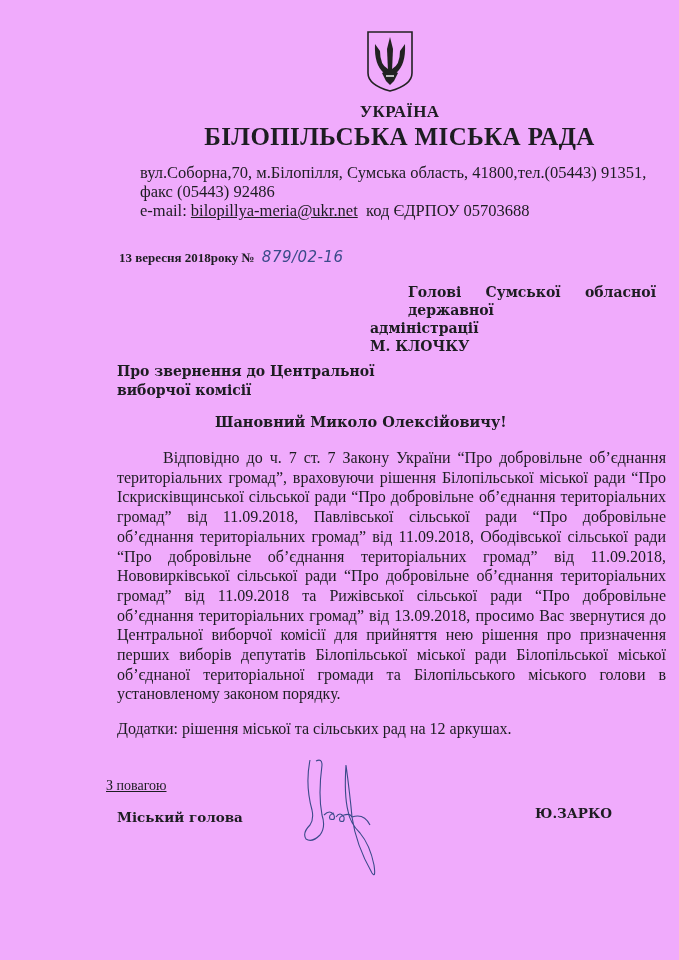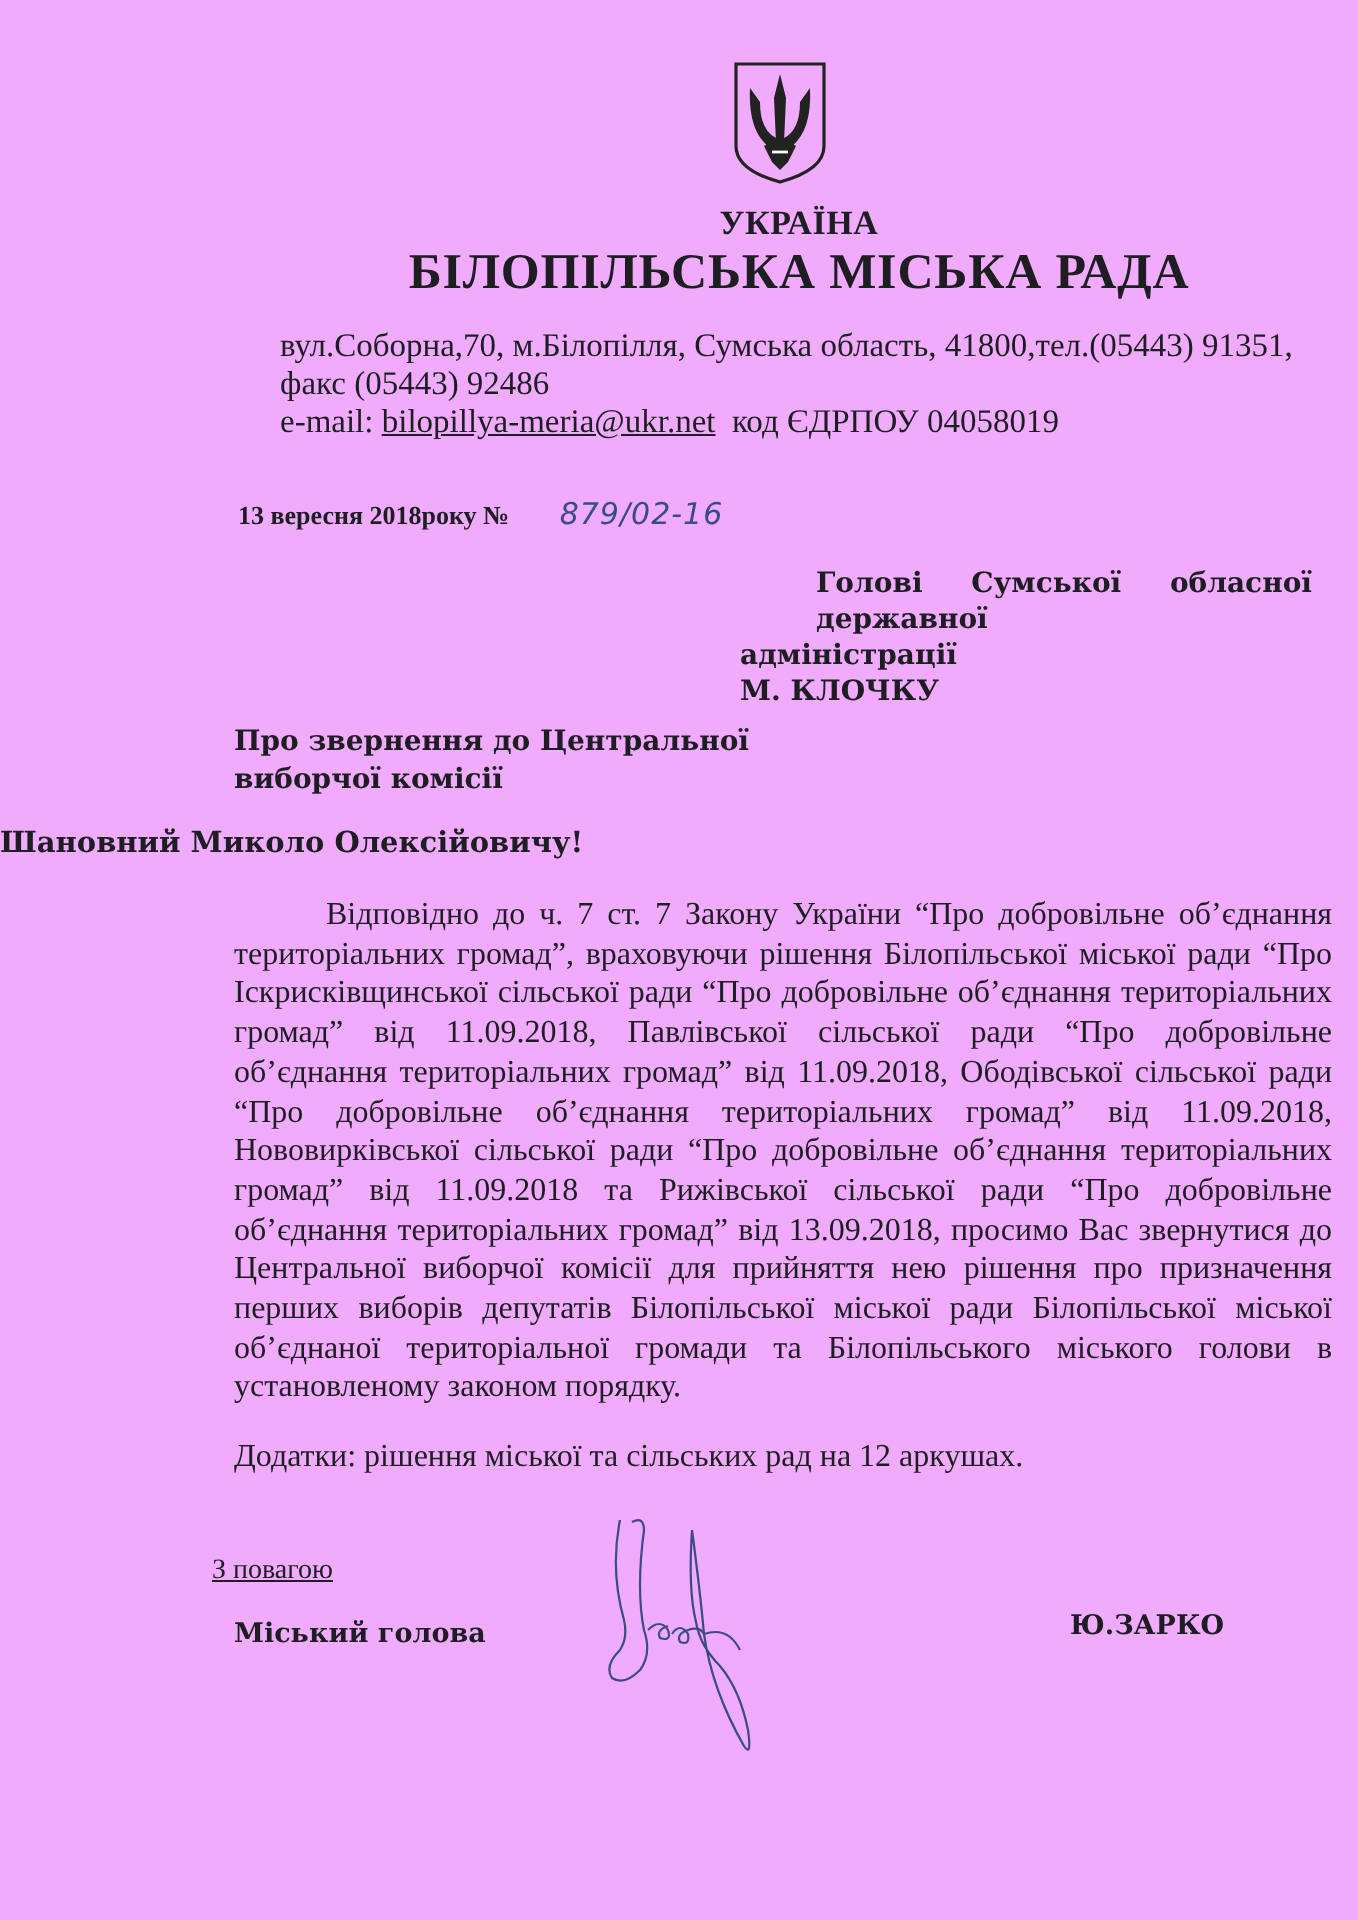--- a/index.html
+++ b/index.html
@@ -31,34 +31,34 @@
     position: absolute; left: 140px; width: 540px; top: 163px;
     font-size: 16.5px; line-height: 19px;
   }
   .address u { text-decoration: underline; }
   .outgoing {
     position: absolute; left: 119px; top: 248px;
     font-weight: bold; font-size: 13px;
   }
   .outgoing .handnum {
     font-family: "DejaVu Sans", sans-serif; font-style: italic; font-weight: normal;
-    color: #3b4a8a; font-size: 15px; margin-left: 22px; letter-spacing: 0.5px;
+    color: #3b4a8a; font-size: 15px; margin-left: 4px; letter-spacing: 0.5px;
   }
   .recipient {
     position: absolute; left: 370px; top: 283px; width: 286px;
     font-family: "DejaVu Serif", serif; font-weight: bold; font-size: 14px;
     line-height: 18px;
   }
   .recipient .justify { text-align: justify; text-align-last: justify; margin-left: 38px; }
   .subject {
     position: absolute; left: 117px; top: 362px; width: 300px;
     font-family: "DejaVu Serif", serif; font-weight: bold; font-size: 14px; line-height: 19px;
   }
   .salutation {
-    position: absolute; left: 0; width: 679px; top: 413px; box-sizing: border-box;
+    position: absolute; left: 0; width: 679px; top: 413px; padding-left: 215px; box-sizing: border-box;
     font-family: "DejaVu Serif", serif; font-weight: bold; font-size: 14.5px;
   }
   .body-text {
     position: absolute; left: 117px; top: 448px; width: 549px;
     font-size: 16px; line-height: 19.7px;
   }
   .body-text .line { display: block; text-align: justify; text-align-last: justify; white-space: nowrap; }
   .body-text .line.last { text-align-last: left; }
   .body-text .line.indent { padding-left: 46px; }
   .attachments {
@@ -95,21 +95,21 @@
 
   <div class="country">УКРАЇНА</div>
   <div class="council">БІЛОПІЛЬСЬКА МІСЬКА РАДА</div>
 
   <div class="address">
     <div>вул.Соборна,70, м.Білопілля, Сумська область, 41800,тел.(05443) 91351,</div>
     <div>факс (05443) 92486</div>
     <div>
       <span>e-mail:</span>
       <u>bilopillya-meria@ukr.net</u>&nbsp;
-      <span>код ЄДРПОУ 04058019</span>
+      <span>код ЄДРПОУ 05703688</span>
     </div>
   </div>
 
   <div class="outgoing">
     <span>13 вересня 2018року №</span>
     <span class="handnum">879/02-16</span>
   </div>
 
   <div class="recipient">
     <div class="justify">Голові Сумської обласної державної</div>

